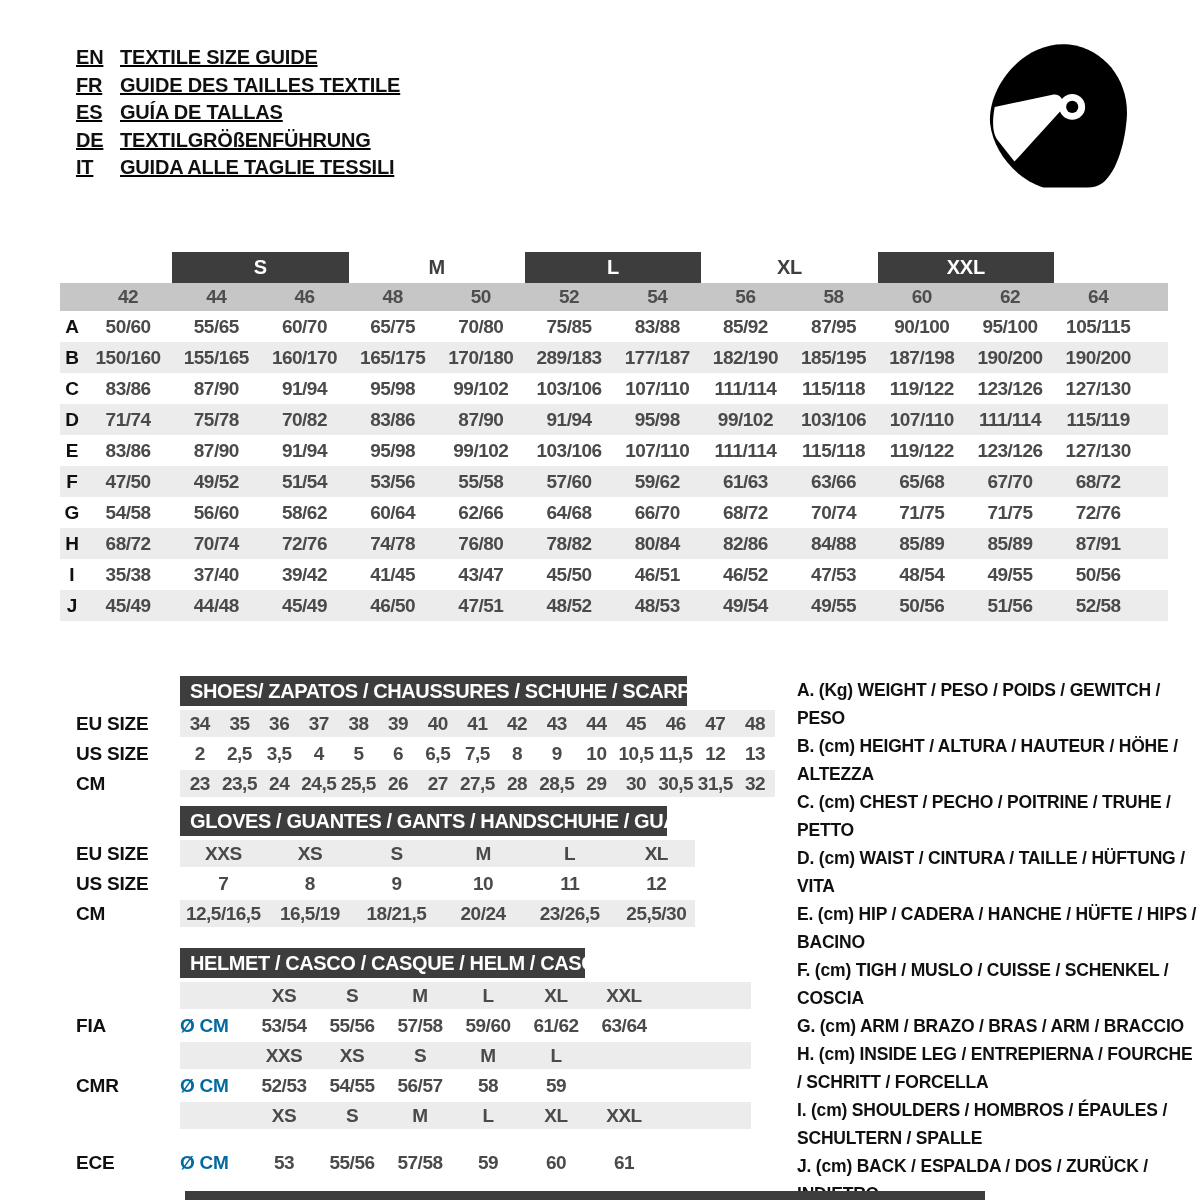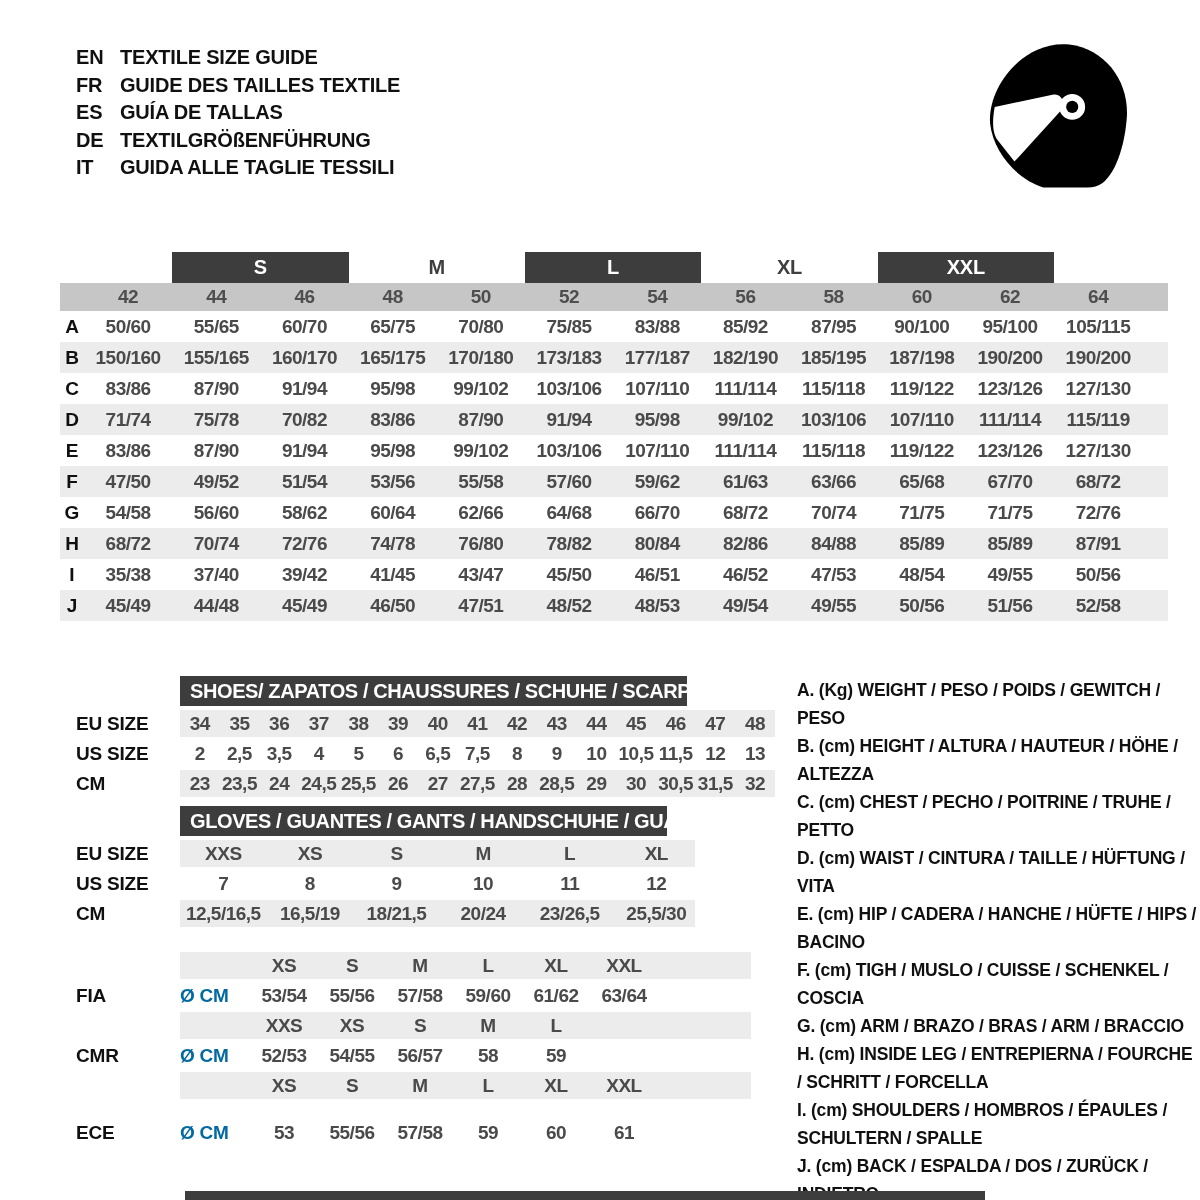--- a/index.html
+++ b/index.html
@@ -2,21 +2,21 @@
 <html><head>
 <meta charset="utf-8">
 <style>
   html,body{margin:0;padding:0;}
   body{
     width:1200px;height:1200px;position:relative;background:#ffffff;
     font-family:"Liberation Sans","DejaVu Sans",sans-serif;font-weight:700;
     overflow:hidden;
   }
   
-  .lang-block{position:absolute;left:76px;top:44px;}
+  .lang-block{position:absolute;left:76px;top:44px;text-decoration:underline;}
   .lang-line{display:flex;height:27.5px;align-items:center;font-size:20px;color:#101010;letter-spacing:-0.2px;}
   .lang-code{width:44px;flex:0 0 44px;}
   
   .helmet-icon{position:absolute;left:977px;top:40px;width:160px;height:152px;}
   
   .textile{position:absolute;left:60px;top:252px;width:1108px;}
   .band-row{display:grid;grid-template-columns:24px repeat(12,88.2px) 1fr;height:31px;}
   .band{display:flex;align-items:center;justify-content:center;font-size:20px;letter-spacing:-0.2px;}
   .band.boxed{background:#3d3d3d;color:#ffffff;}
   .band.plain{color:#3f3f3f;}
@@ -134,21 +134,21 @@
         </div>
       </div>
       <div class="t-row alt">
         <div class="t-label">B</div>
         <div class="cells tcells">
           <span class="cell">150/160</span>
           <span class="cell">155/165</span>
           <span class="cell">160/170</span>
           <span class="cell">165/175</span>
           <span class="cell">170/180</span>
-          <span class="cell">173/183</span>
+          <span class="cell">289/183</span>
           <span class="cell">177/187</span>
           <span class="cell">182/190</span>
           <span class="cell">185/195</span>
           <span class="cell">187/198</span>
           <span class="cell">190/200</span>
           <span class="cell">190/200</span>
         </div>
       </div>
       <div class="t-row">
         <div class="t-label">C</div>
@@ -384,20 +384,21 @@
         <span class="cell">16,5/19</span>
         <span class="cell">18/21,5</span>
         <span class="cell">20/24</span>
         <span class="cell">23/26,5</span>
         <span class="cell">25,5/30</span>
       </div>
   </div>
 </div>
 
 <div class="sec" id="helmet">
+  <div class="sec-title">HELMET / CASCO / CASQUE / HELM / CASCO</div>
 
   <div class="hrow band first">
     <div class="s-label"></div>
     <div class="h-unit"></div>
     <div class="cells h-cells">
         <span class="cell">XS</span>
         <span class="cell">S</span>
         <span class="cell">M</span>
         <span class="cell">L</span>
         <span class="cell">XL</span>

